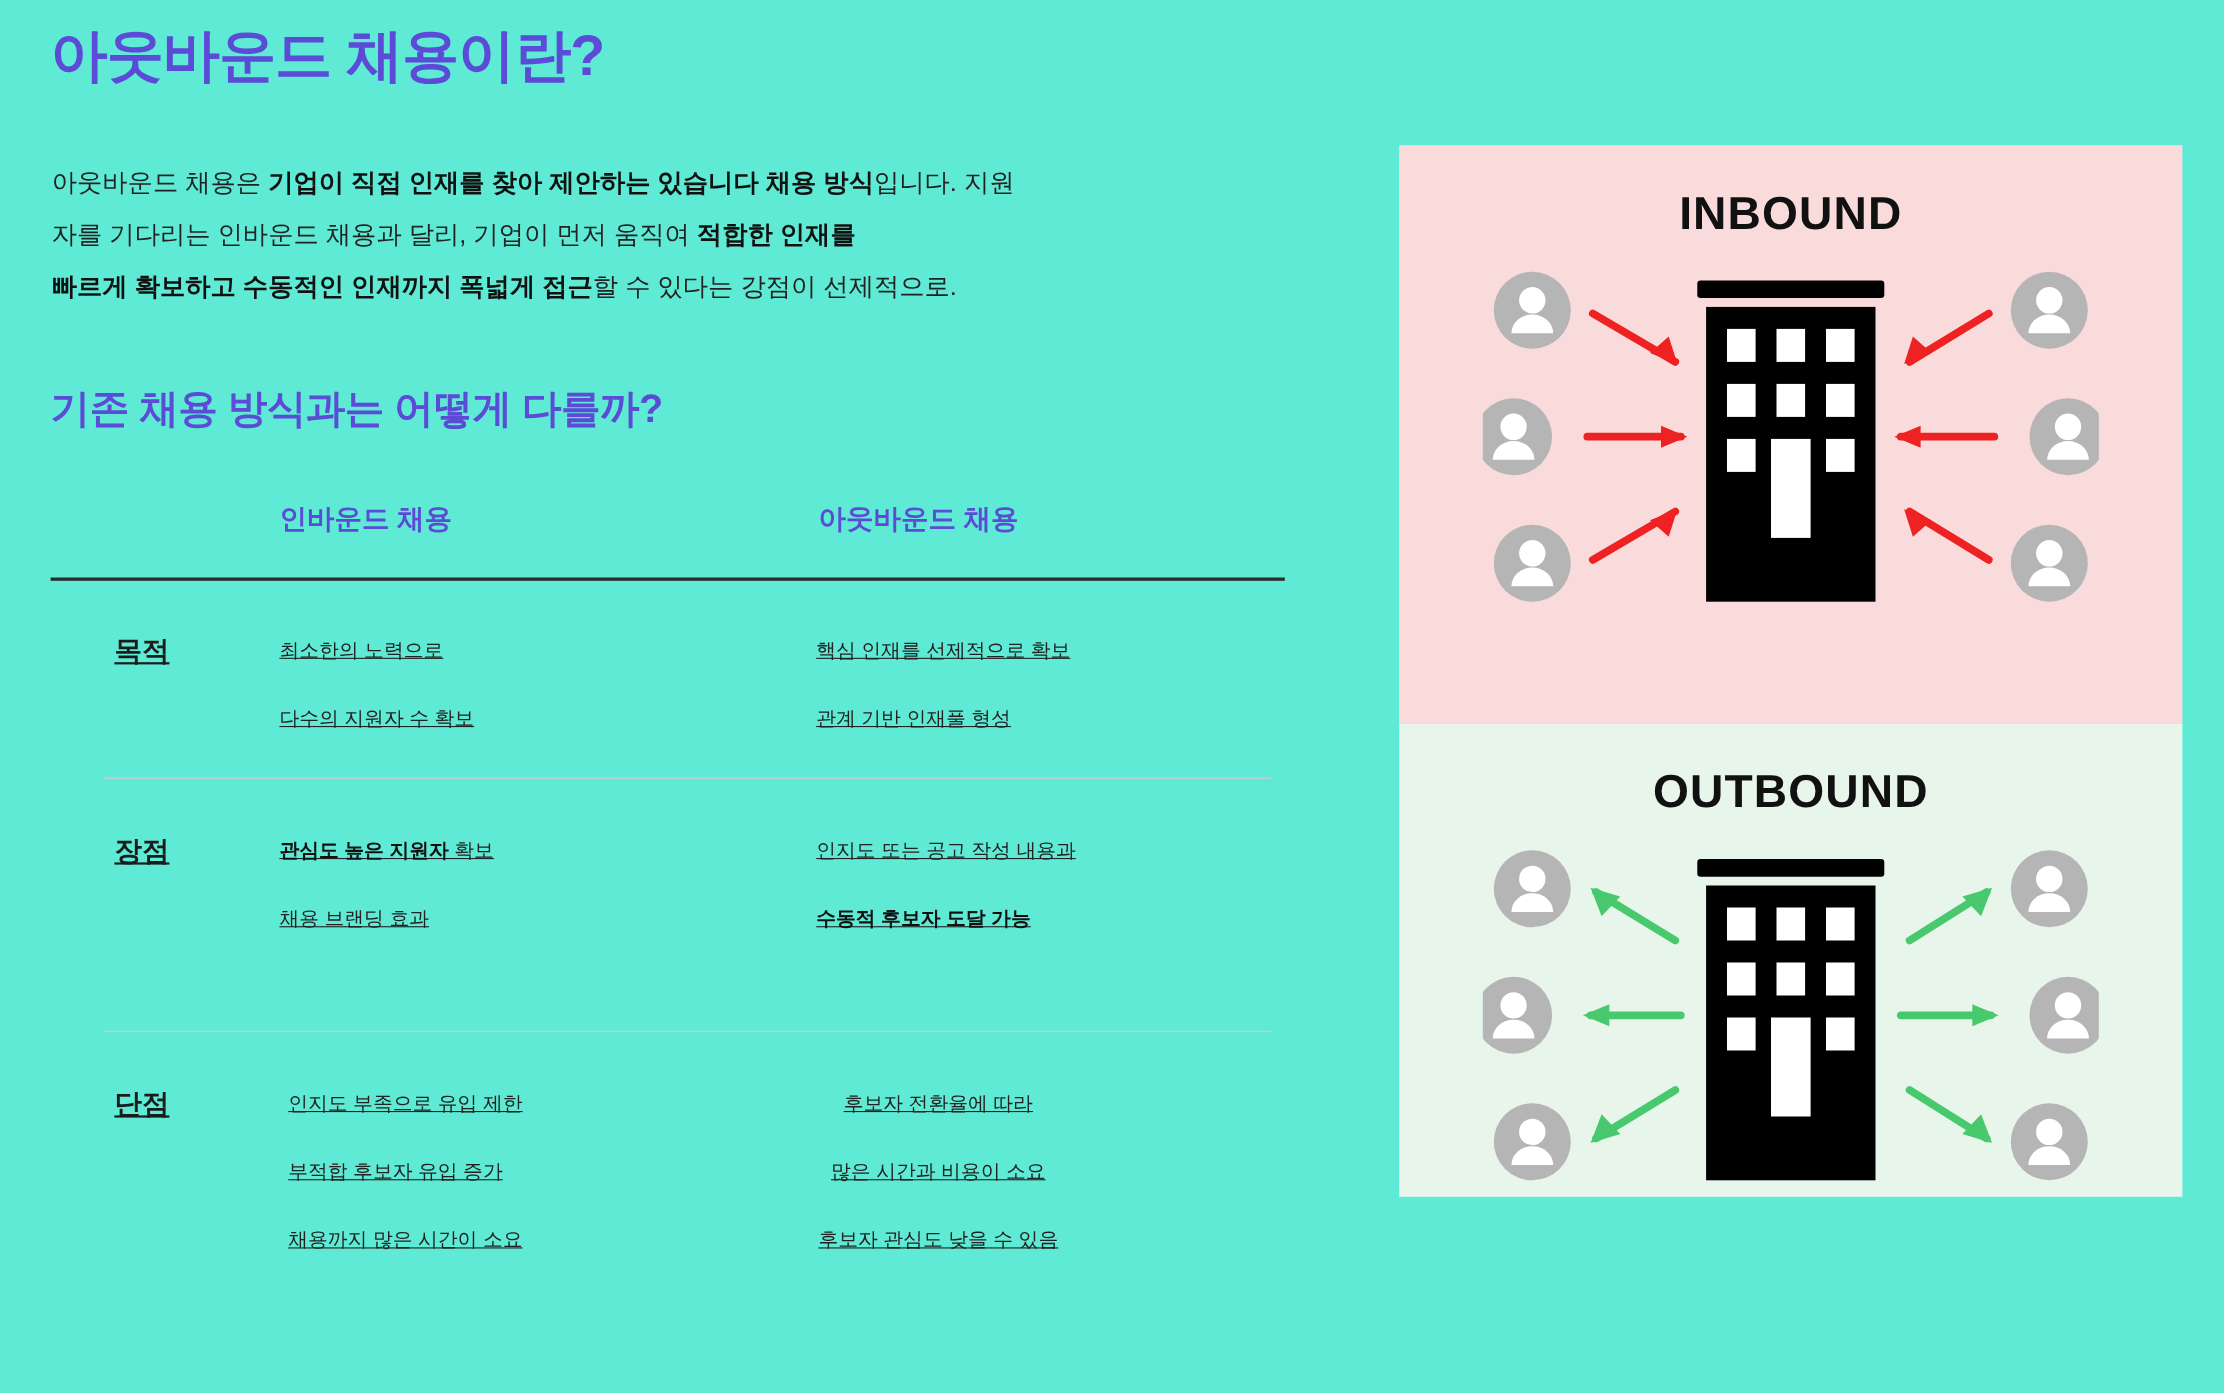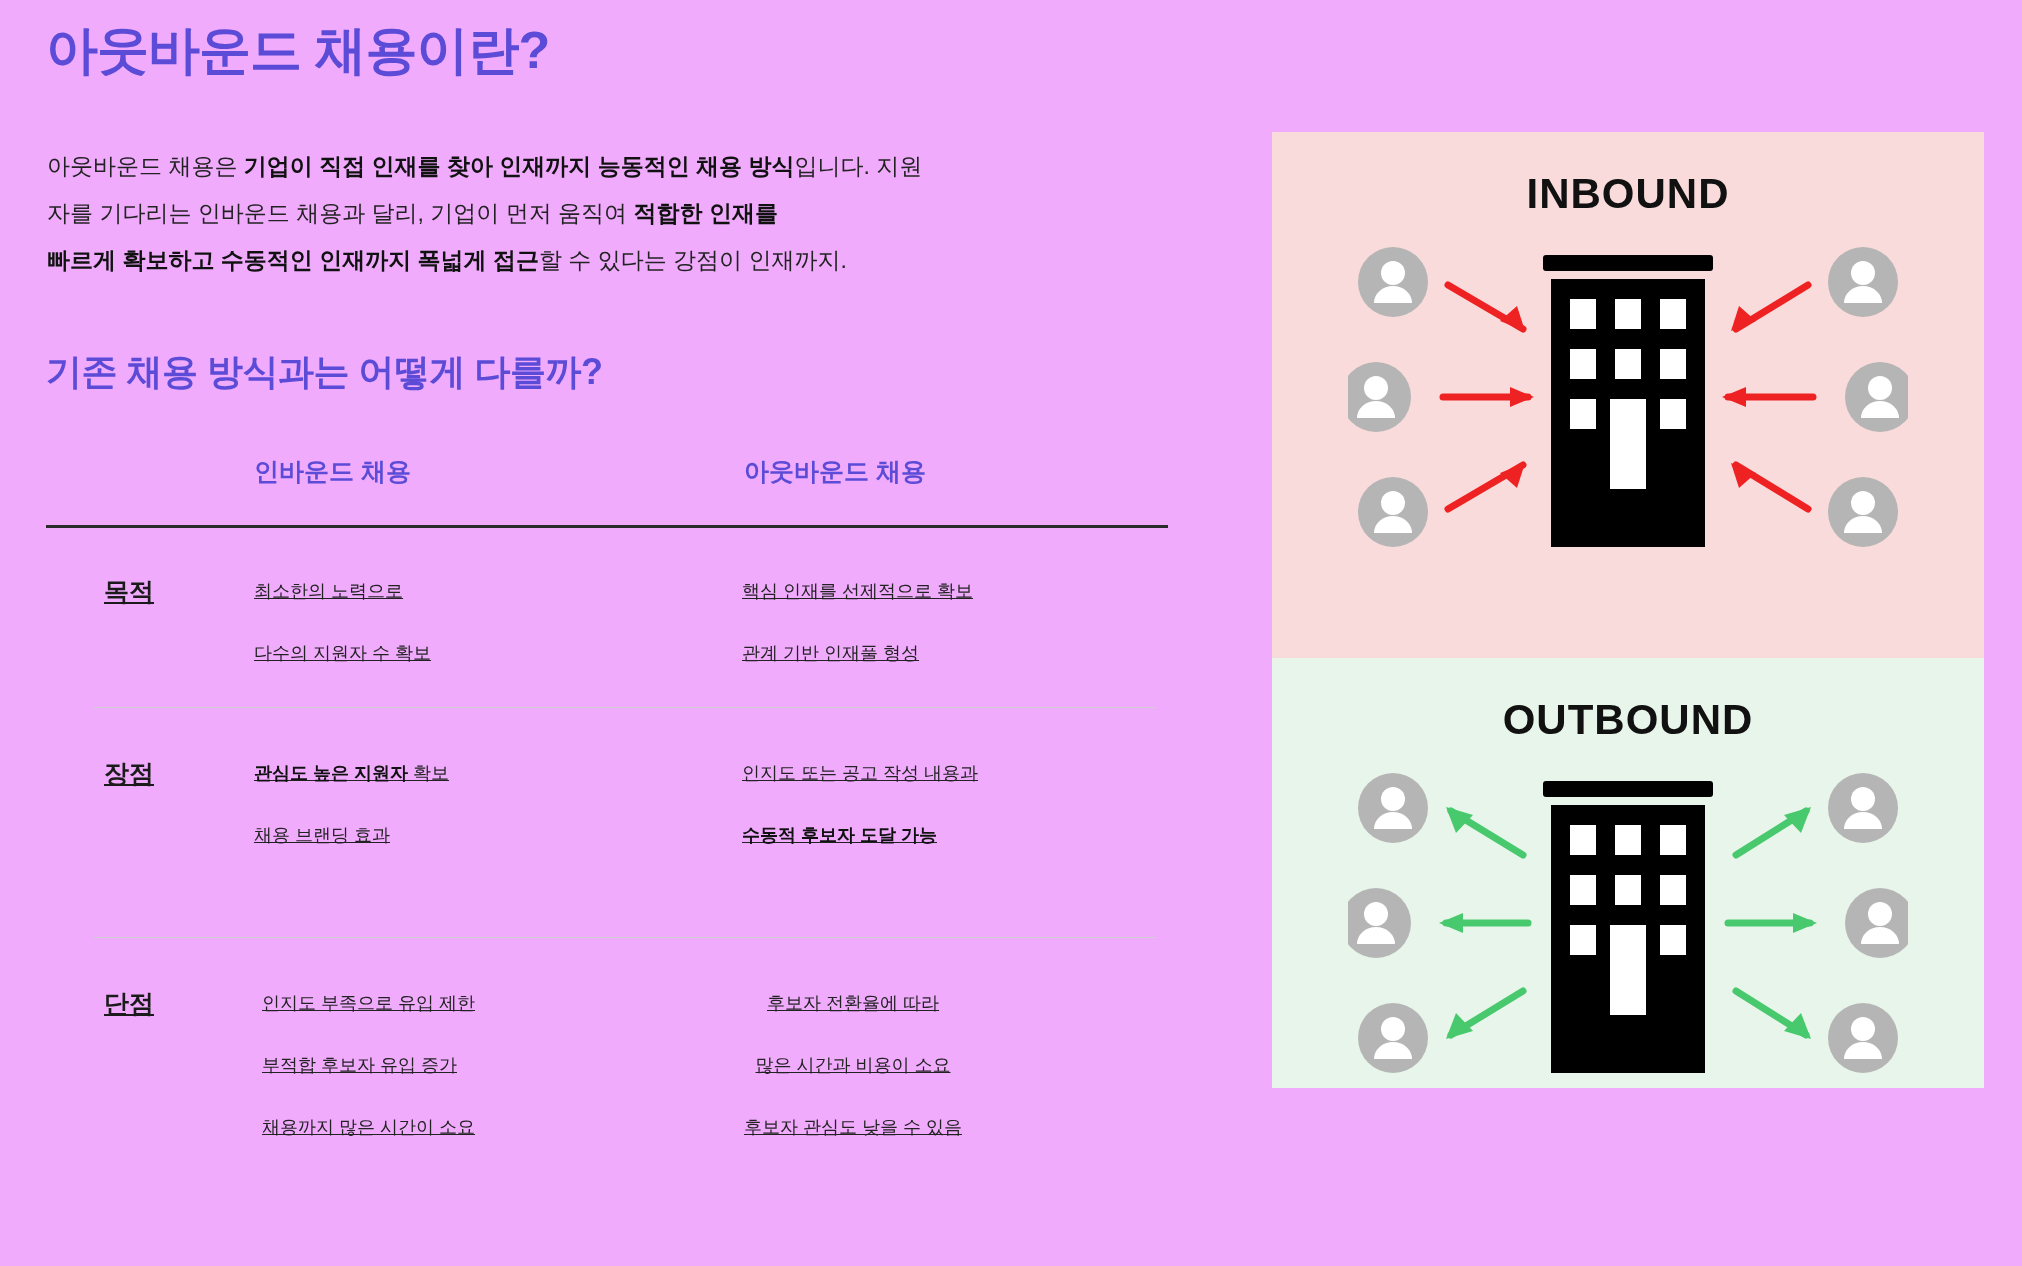--- a/index.html
+++ b/index.html
@@ -6,21 +6,21 @@
   html, body {
     margin: 0; padding: 0;
     width: 2022px; height: 1266px;
     background: #ffffff;
     font-family: "Liberation Sans", "DejaVu Sans", sans-serif;
     overflow: hidden;
   }
   .page {
     position: relative;
     width: 2022px; height: 1266px;
-    background: #f0abfc;
+    background: #5eead4;
   }
 
   
   .left {
     position: absolute;
     left: 46px; top: 0px;
     width: 1200px; height: 1266px;
   }
 
   .h1 {
@@ -167,23 +167,23 @@
 </head>
 <body>
 
 <div class="page">
 
   <div class="left">
 
     <div class="h1">아웃바운드 채용이란?</div>
 
     <div class="intro">
-      <span>아웃바운드 채용은 </span><b>기업이 직접 인재를 찾아 인재까지 능동적인 채용 방식</b><span>입니다. 지원</span><br>
+      <span>아웃바운드 채용은 </span><b>기업이 직접 인재를 찾아 제안하는 있습니다 채용 방식</b><span>입니다. 지원</span><br>
       <span>자를 기다리는 인바운드 채용과 달리, 기업이 먼저 움직여 </span><b>적합한 인재를</b><br>
-      <b>빠르게 확보하고 수동적인 인재까지 폭넓게 접근</b><span>할 수 있다는 강점이 인재까지.</span>
+      <b>빠르게 확보하고 수동적인 인재까지 폭넓게 접근</b><span>할 수 있다는 강점이 선제적으로.</span>
     </div>
 
     <div class="h2">기존 채용 방식과는 어떻게 다를까?</div>
 
     <div class="tbl">
       <div class="col-head">
         <div class="ch inb">인바운드 채용</div>
         <div class="ch outb">아웃바운드 채용</div>
       </div>
     </div>

